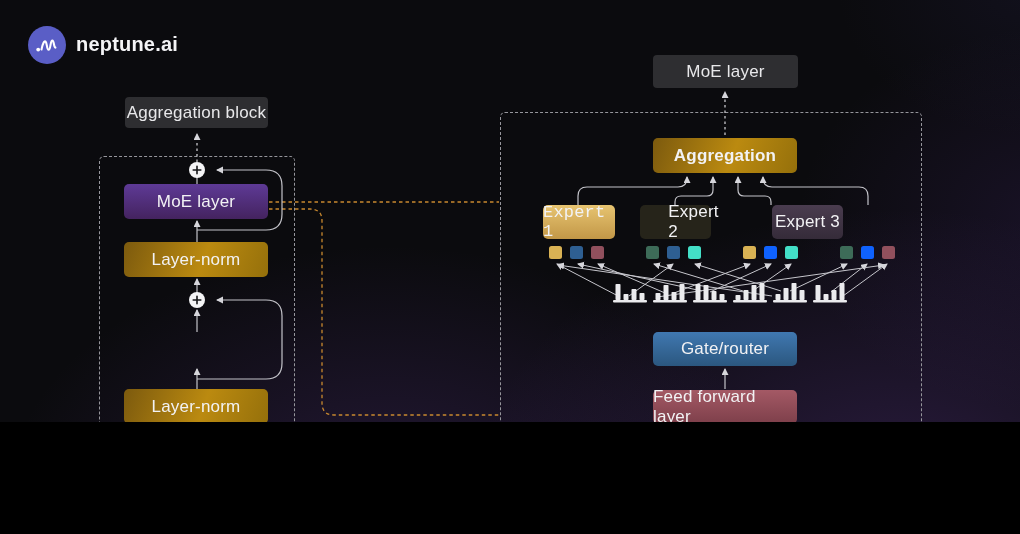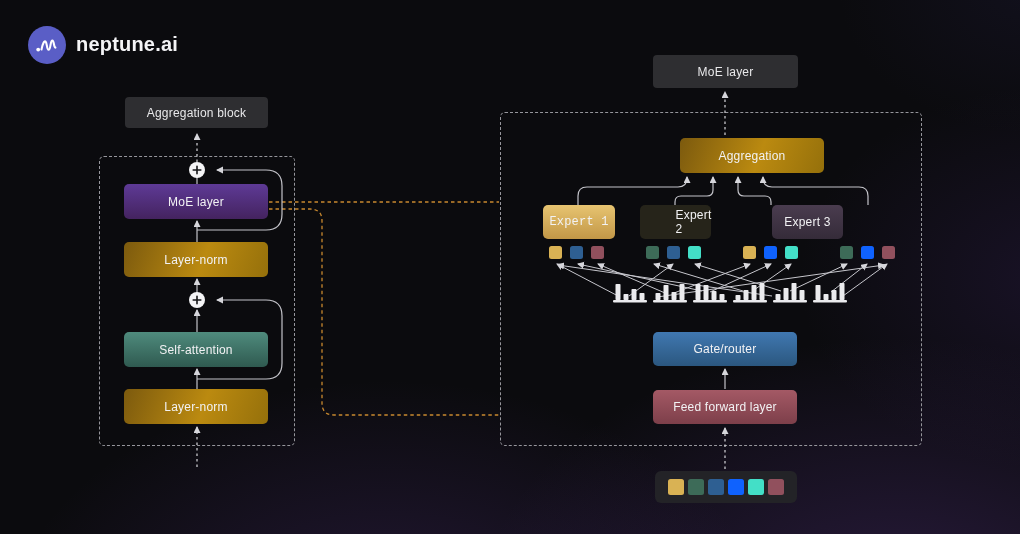--- a/index.html
+++ b/index.html
@@ -1,28 +1,28 @@
 <!DOCTYPE html>
 <html><head>
 <meta charset="utf-8">
 <style>
   html,body { margin:0; padding:0; background:#000; }
   .stage {
-    position:relative; width:1020px; height:534px; overflow:hidden;
+    position:relative; width:1020px; height:422px; overflow:hidden;
     font-family:"Liberation Sans", sans-serif; color:#ededef;
     background:
       radial-gradient(620px 420px at 38% 120%, rgba(96,56,150,0.30), rgba(0,0,0,0) 62%),
       radial-gradient(700px 460px at 88% 115%, rgba(104,60,160,0.32), rgba(0,0,0,0) 60%),
       radial-gradient(420px 320px at 103% 52%, rgba(72,42,122,0.22), rgba(0,0,0,0) 60%),
       radial-gradient(320px 240px at 101% -2%, rgba(50,42,100,0.16), rgba(0,0,0,0) 60%),
       #0b0b0e;
   }
   .node {
     position:absolute; display:flex; align-items:center; justify-content:center;
-    font-size:12px; border-radius:5px; color:#f2f2f4; letter-spacing:0.2px;
+    font-size:17px; border-radius:5px; color:#f2f2f4; letter-spacing:0.2px;
     z-index:3; box-sizing:border-box;
   }
   .plain  { background:#2e2e31; border-radius:4px; color:#e8e8ea; }
   .purple { background:linear-gradient(180deg,#5e3a96,#44235f); }
   .amber  { background:linear-gradient(110deg,#7c5a0e,#bb8a10 55%,#95700b); }
   .teal   { background:linear-gradient(180deg,#4f8b7d,#2f5a50); }
   .bluebx { background:linear-gradient(180deg,#4078b1,#2b577f); }
   .redbx  { background:linear-gradient(180deg,#a45965,#7d3f4a); }
   .e1 { background:linear-gradient(180deg,#e7c471,#c29747);font-family:Liberation Mono, monospace; }
   .e2 { background:#26241a;padding-left:36px; }
@@ -158,25 +158,24 @@
       <circle cx="197" cy="170" r="8" fill="#f4f4f6"></circle>
       <path d="M193.2,170 L200.8,170 M197,166.2 L197,173.8" stroke="#151518" stroke-width="1.6" stroke-linecap="round"></path>
       <circle cx="197" cy="300" r="8" fill="#f4f4f6"></circle>
       <path d="M193.2,300 L200.8,300 M197,296.2 L197,303.8" stroke="#151518" stroke-width="1.6" stroke-linecap="round"></path>
     </g>
   </svg>
 
   <div class="node plain" style="left:125px; top:97px; width:143px; height:31px;">Aggregation block</div>
   <div class="node purple" style="left:124px; top:184px; width:144px; height:35px;">MoE layer</div>
   <div class="node amber" style="left:124px; top:242px; width:144px; height:35px;">Layer-norm</div>
-  <div class="node teal" style="left:124px; top:332px; width:144px; height:35px;">Self-attention</div>
   <div class="node amber" style="left:124px; top:389px; width:144px; height:35px;">Layer-norm</div>
 
   <div class="node plain" style="left:653px; top:55px; width:145px; height:33px;">MoE layer</div>
-  <div class="node amber" style="left:680px; top:138px; width:144px; height:35px;">Aggregation</div>
+  <div class="node amber" style="left:653px; top:138px; width:144px; height:35px;font-weight:bold;">Aggregation</div>
 
   <div class="node e1" style="left:543px; top:205px; width:72px; height:34px;">Expert 1</div>
   <div class="node e2" style="left:640px; top:205px; width:71px; height:34px;">Expert 2</div>
   <div class="node e3" style="left:772px; top:205px; width:71px; height:34px;">Expert 3</div>
 
   <div class="sq-row" style="left:549px; top:246px;">
       <div class="tok" style="background: rgb(217, 178, 84);"></div>
       <div class="tok" style="background: rgb(46, 95, 146);"></div>
       <div class="tok" style="background: rgb(145, 80, 93);"></div>
     </div>

